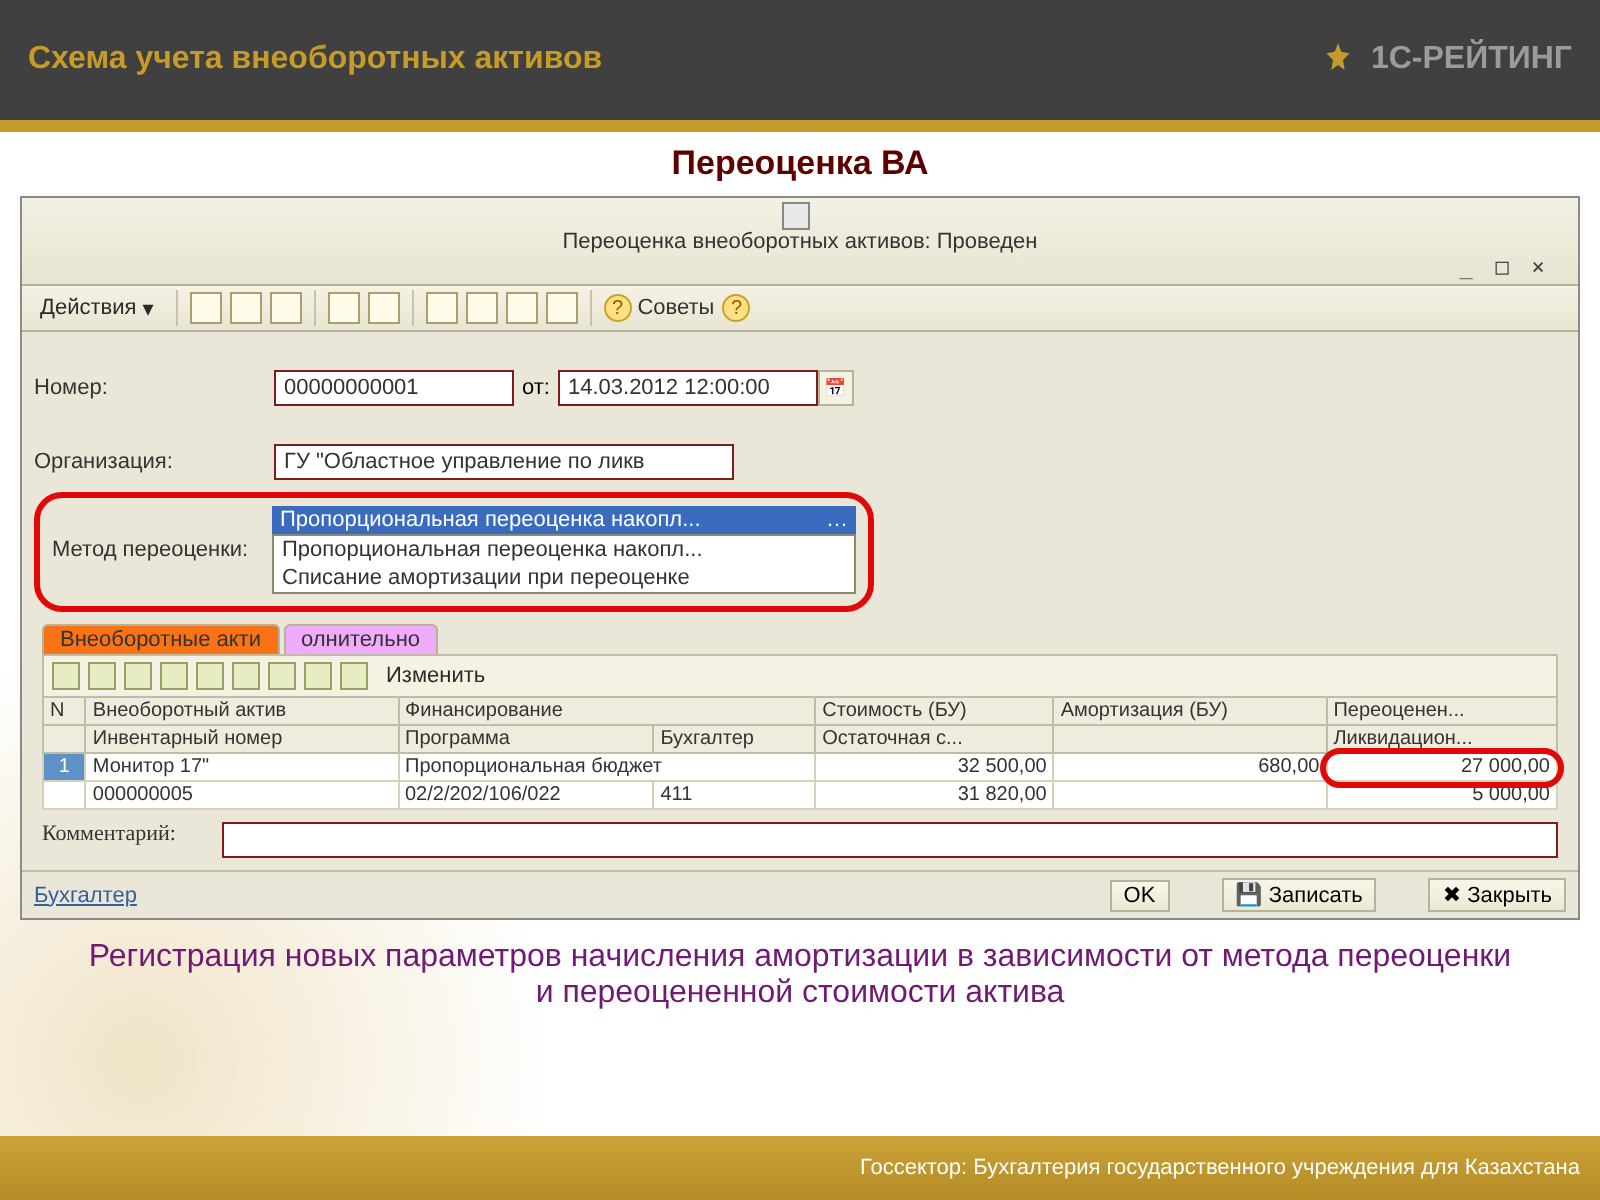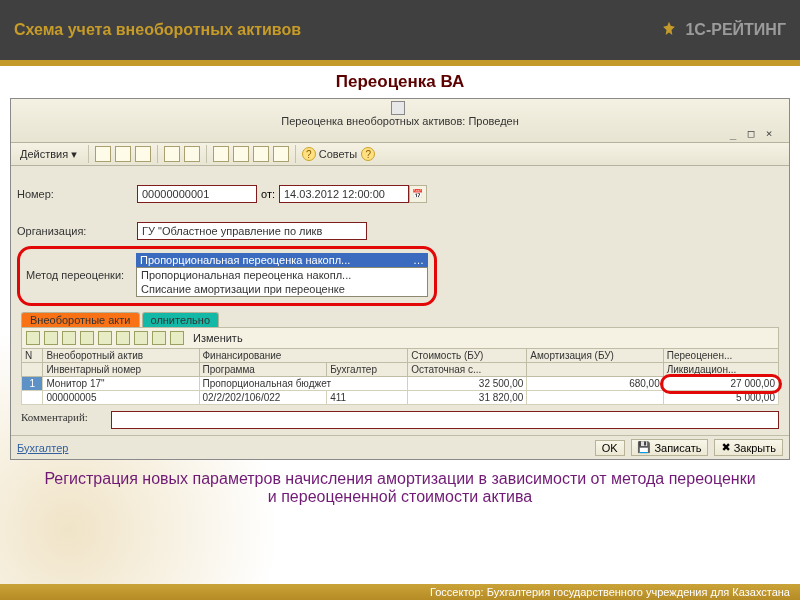--- a/index.html
+++ b/index.html
@@ -28,38 +28,38 @@
     .lbl { width:120px; color:#333; }
     .fld { background:#fff; border:1px solid #7f1d1d; padding:1px 4px; height:18px; font-size:11px; color:#333; display:flex; align-items:center; }
     .fld.num { width:120px; }
     .fld.org { width:230px; }
     .calbtn { width:18px; height:18px; background:#f5f2e2; border:1px solid #b7b399; display:inline-flex; align-items:center; justify-content:center; font-size:9px; }
     .hl-box { border:3px solid #e30808; border-radius:14px; padding:4px 6px; width:420px; background:rgba(234,231,216,.95); }
     .dd-sel { background:#3a6bbf; color:#fff; padding:1px 4px; font-size:11px; display:flex; align-items:center; }
     .dd-list { background:#fff; border:1px solid #8d8970; margin-top:0; }
     .dd-item { font-size:11px; padding:1px 4px; color:#333; }
     .tabs { display:flex; gap:2px; margin:6px 0 0 4px; }
-    .tab { background:#14b8a6; border:1px solid #b7b399; border-bottom:none; padding:1px 8px; font-size:11px; color:#333; border-radius:3px 3px 0 0; }
+    .tab { background:#f0abfc; border:1px solid #b7b399; border-bottom:none; padding:1px 8px; font-size:11px; color:#333; border-radius:3px 3px 0 0; }
     .tab.active { background:#f97316; }
     .sub-toolbar { display:flex; align-items:center; gap:4px; padding:2px 4px; border:1px solid #c0bda7; border-bottom:none; background:#f5f2e4; margin:0 4px;text-align:right; }
     .sm-ico { width:14px; height:14px; border:1px solid #9aa060; background:#e8ecc4; display:inline-block; }
     .table { margin:0 4px; border:1px solid #c0bda7; border-collapse:collapse; width:calc(100% - 8px); font-size:10px; }
     .table th { background:#efecdd; border:1px solid #c0bda7; padding:1px 3px; font-weight:normal; text-align:left; color:#333; }
     .table td { background:#fff; border:1px solid #d4d1bb; padding:1px 3px; color:#333; }
     .table td.num { text-align:right; }
     .table .selrow td:first-child { background:#5e92c7; color:#fff; text-align:center; }
     .red-cell { outline:3px solid #e30808; border-radius:10px; }
     .comment-row { margin:6px 4px 0; display:flex; font-size:11px;font-family:Liberation Serif, serif; }
     .comment-row .fld { flex:1; }
     .statusbar { display:flex; align-items:center; gap:6px; padding:3px 6px; border-top:1px solid #c0bda7; background:#eae7d8; font-size:11px; }
     .statusbar .user { color:#315fa0; text-decoration:underline; }
     .statusbar .spacer { flex:1; }
-    .sb-btn { display:flex; align-items:center; gap:3px; padding:1px 6px; border:1px solid #b7b399; background:linear-gradient(#f8f6e9,#ece8d4); font-size:11px; }
+    .sb-btn { display:flex; align-items:center; gap:3px; padding:1px 6px; border:1px solid #b7b399; background:linear-gradient(#f8f6e9,#ece8d4); font-size:11px;margin-left:20px; }
     .desc-text { text-align:center; font-size:16px; color:#701a75; margin:10px 40px 0; }
-    .footer-gold { position:absolute; left:0; right:0; bottom:0; height:16px; background:linear-gradient(#caa338,#b58b25); color:#fff; font-size:11px; display:flex; align-items:center; justify-content:flex-end; padding-right:10px; }
+    .footer-gold { position:absolute; left:0; right:0; bottom:0; height:32px; background:linear-gradient(#caa338,#b58b25); color:#fff; font-size:11px; display:flex; align-items:center; justify-content:flex-end; padding-right:10px; }
     .bg-swirl { position:absolute; left:-140px; top:320px; width:420px; height:420px; border-radius:50%; background:radial-gradient(circle at 50% 50%, rgba(213,177,95,.35), rgba(213,177,95,0) 70%); z-index:-1; pointer-events:none; }
   </style>
 </head>
 <body>
 
 <div class="bg-swirl"></div>
 
 <div class="slide-header">
   <div class="slide-title">Схема учета внеоборотных активов</div>
   <div class="brand">

